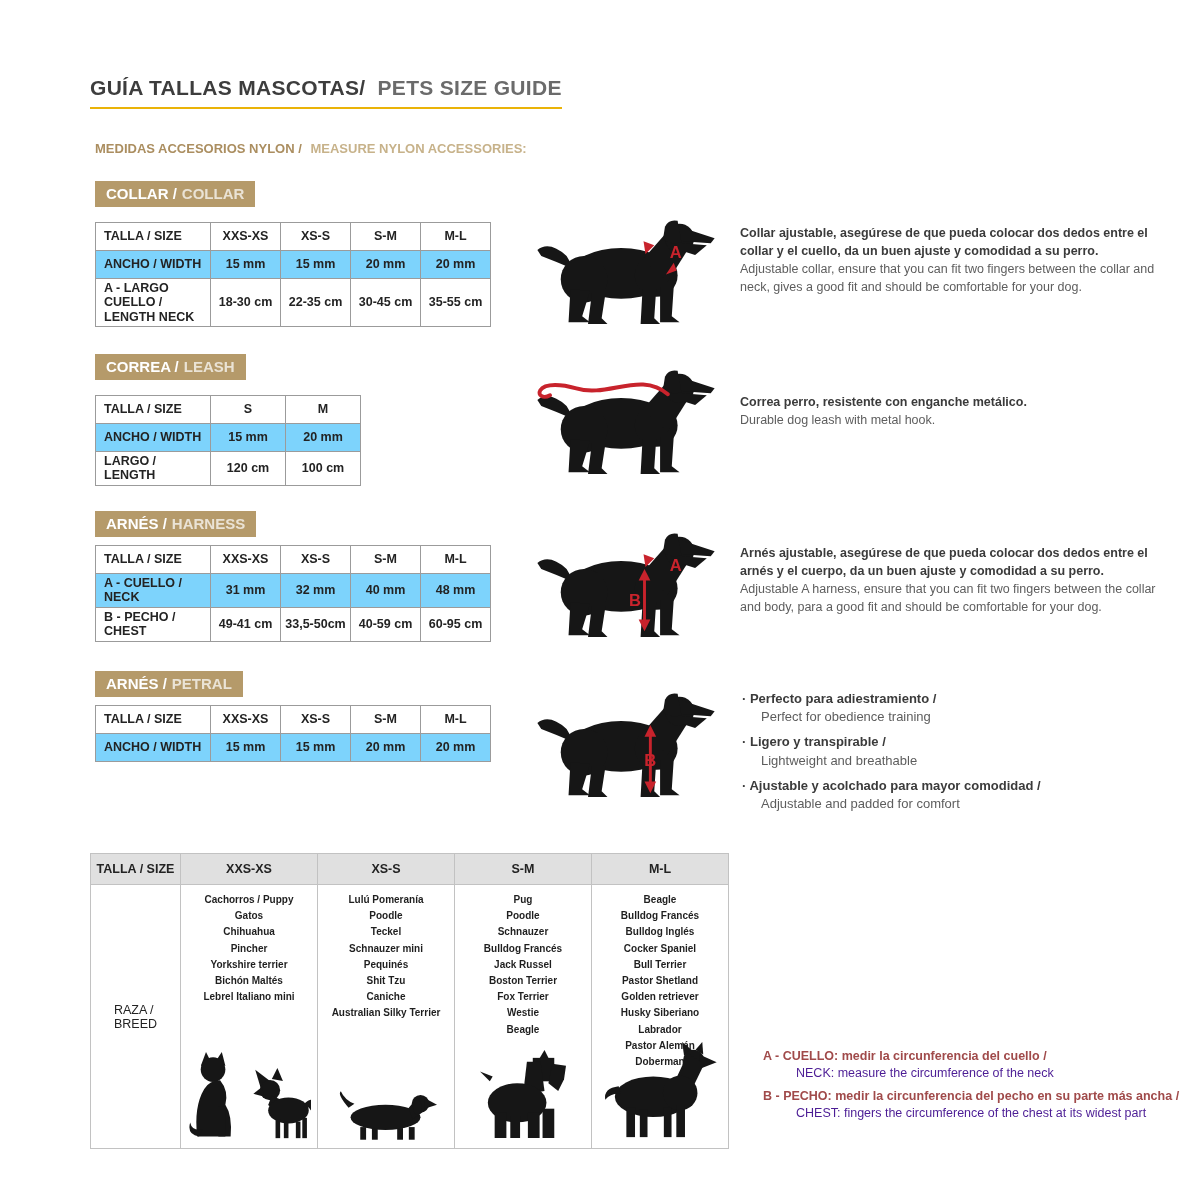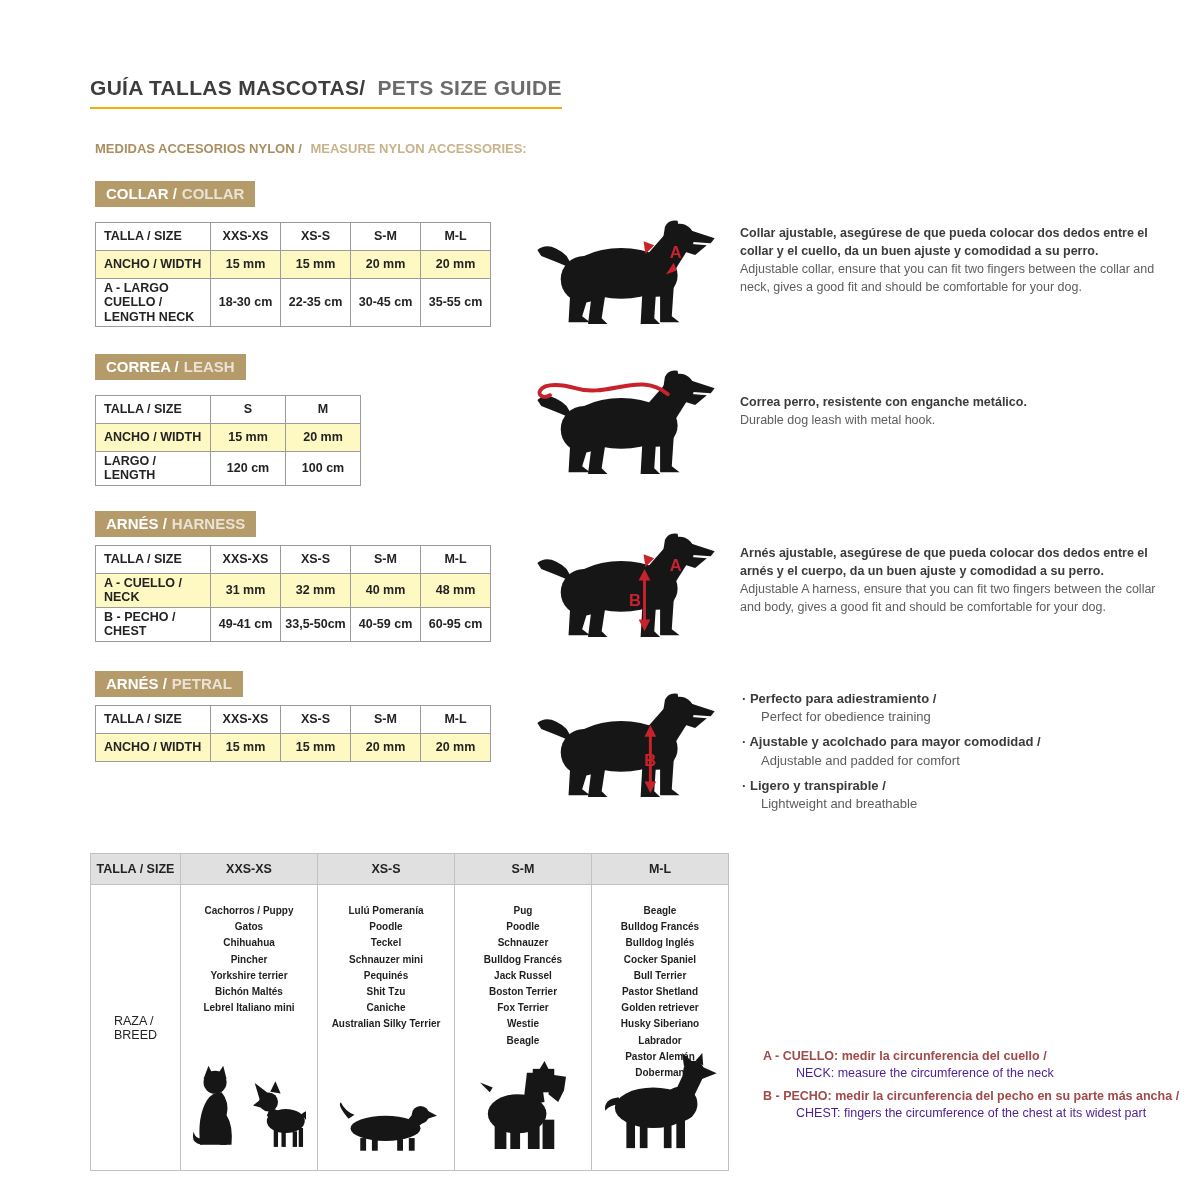--- a/index.html
+++ b/index.html
@@ -26,41 +26,41 @@
     font-size:15px; font-weight:bold; padding:4px 11px 5px 11px; white-space:nowrap;
   }
   .badge .b-en { color:rgba(255,255,255,.72); margin-left:5px; }
   
   table.size-table { position:absolute; border-collapse:collapse; table-layout:fixed; }
   table.size-table td {
     border:1px solid #9b9b9b; font-size:12.5px; font-weight:bold; color:#232323;
     text-align:center; height:28px; padding:2px 2px; box-sizing:border-box; line-height:1.15;
   }
   table.size-table td.lbl { text-align:left; padding-left:8px; padding-right:4px; }
-  table.size-table tr.shade td { background:#fef9c3; }
+  table.size-table tr.shade td { background:#7dd3fc; }
   table.size-table tr.tall td { height:42px; }
   
   svg.dog { position:absolute; left:533px; width:186px; height:112px; }
   .red-letter { font-family:"Liberation Sans", sans-serif; font-size:17px; font-weight:bold; fill:#c8232c; }
   
   .desc { position:absolute; left:740px; width:430px; font-size:12.5px; line-height:1.45; }
   .desc .d-es { font-weight:bold; color:#3b3b3b; }
   .desc .d-en { color:#5d5d5d; }
   .bullets { position:absolute; left:742px; top:690px; width:430px; font-size:13px; line-height:1.4; }
   .bullet { margin-bottom:7px; }
   .bullet .bl-es { font-weight:bold; color:#3b3b3b; }
   .bullet .bl-es::before { content:"· "; }
   .bullet .bl-en { color:#5d5d5d; margin-left:19px; }
   
   table.breed-table { position:absolute; left:90px; top:853px; border-collapse:collapse; table-layout:fixed; }
   table.breed-table td { border:1px solid #c2c2c2; box-sizing:border-box; }
   table.breed-table tr.bhdr td {
     background:#e0e0e0; height:31px; font-size:12.5px; font-weight:bold; color:#232323; text-align:center;
   }
-  td.bodycell { vertical-align:top; padding:11px; }
+  td.bodycell { vertical-align:top; padding:0; }
   .cellbox { position:relative; height:263px; width:100%; }
   .breedlist {
     padding-top:7px; font-size:10px; font-weight:bold; color:#1f1f1f;
     line-height:1.62; white-space:pre-line; text-align:center;
   }
   .raza-box { display:flex; align-items:center; justify-content:center; height:263px;
     font-size:12.5px; font-weight:normal; color:#232323; white-space:pre-line; }
   .sil-wrap { position:absolute; bottom:8px; left:0; width:100%;
     display:flex; align-items:flex-end; justify-content:center; gap:7px; }
   
@@ -210,21 +210,21 @@
       <polygon points="113,27 124,31 115,40"></polygon>
       <text class="red-letter" x="140" y="44">A</text>
       <line x1="114" y1="50" x2="114" y2="98" stroke="#c8232c" stroke-width="3"></line>
       <polygon points="108,54 120,54 114,42"></polygon>
       <polygon points="108,94 120,94 114,106"></polygon>
       <text class="red-letter" x="98" y="80">B</text>
     </g>
   </svg>
   <div class="desc" style="top:544px">
     <span class="d-es">Arnés ajustable, asegúrese de que pueda colocar dos dedos entre el arnés y el cuerpo, da un buen ajuste y comodidad a su perro.</span><br>
-    <span class="d-en">Adjustable A harness, ensure that you can fit two fingers between the collar and body, gives a good fit and should be comfortable for your dog.</span>
+    <span class="d-en">Adjustable A harness, ensure that you can fit two fingers between the collar and body, para a good fit and should be comfortable for your dog.</span>
   </div>
 
   <div class="badge" style="top:671px">
     <span class="b-es">ARNÉS /</span><span class="b-en">PETRAL</span>
   </div>
   <table class="size-table" style="left:95px;top:705px">
     <tbody>
         <tr>
       <td class="lbl" style="width:115px">TALLA / SIZE</td>
       <td style="width:70px">XXS-XS</td>
@@ -249,26 +249,26 @@
       <polygon points="114,96 126,96 120,108"></polygon>
       <text class="red-letter" x="120" y="80" text-anchor="middle">B</text>
     </g>
   </svg>
   <div class="bullets">
     <div class="bullet">
       <div class="bl-es">Perfecto para adiestramiento /</div>
       <div class="bl-en">Perfect for obedience training</div>
     </div>
     <div class="bullet">
+      <div class="bl-es">Ligero y transpirable /</div>
+      <div class="bl-en">Lightweight and breathable</div>
+    </div>
+    <div class="bullet">
       <div class="bl-es">Ajustable y acolchado para mayor comodidad /</div>
       <div class="bl-en">Adjustable and padded for comfort</div>
-    </div>
-    <div class="bullet">
-      <div class="bl-es">Ligero y transpirable /</div>
-      <div class="bl-en">Lightweight and breathable</div>
     </div>
   </div>
 
   <table class="breed-table">
     <tbody>
         <tr class="bhdr">
       <td style="width:90px">TALLA /  SIZE</td>
       <td style="width:137px">XXS-XS</td>
       <td style="width:137px">XS-S</td>
       <td style="width:137px">S-M</td>

